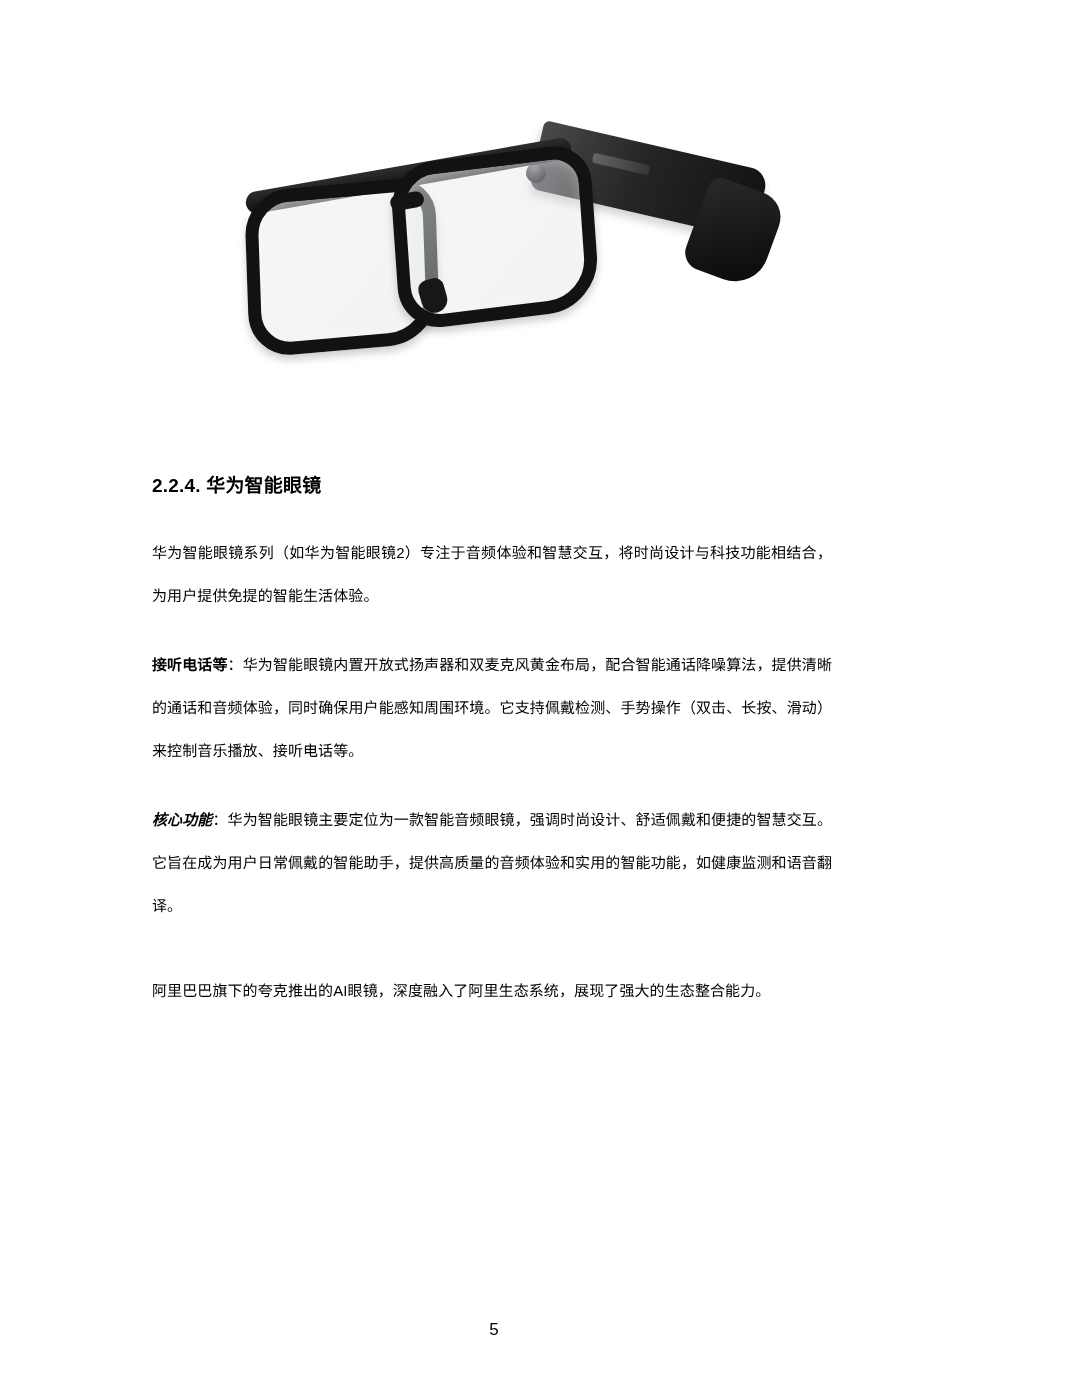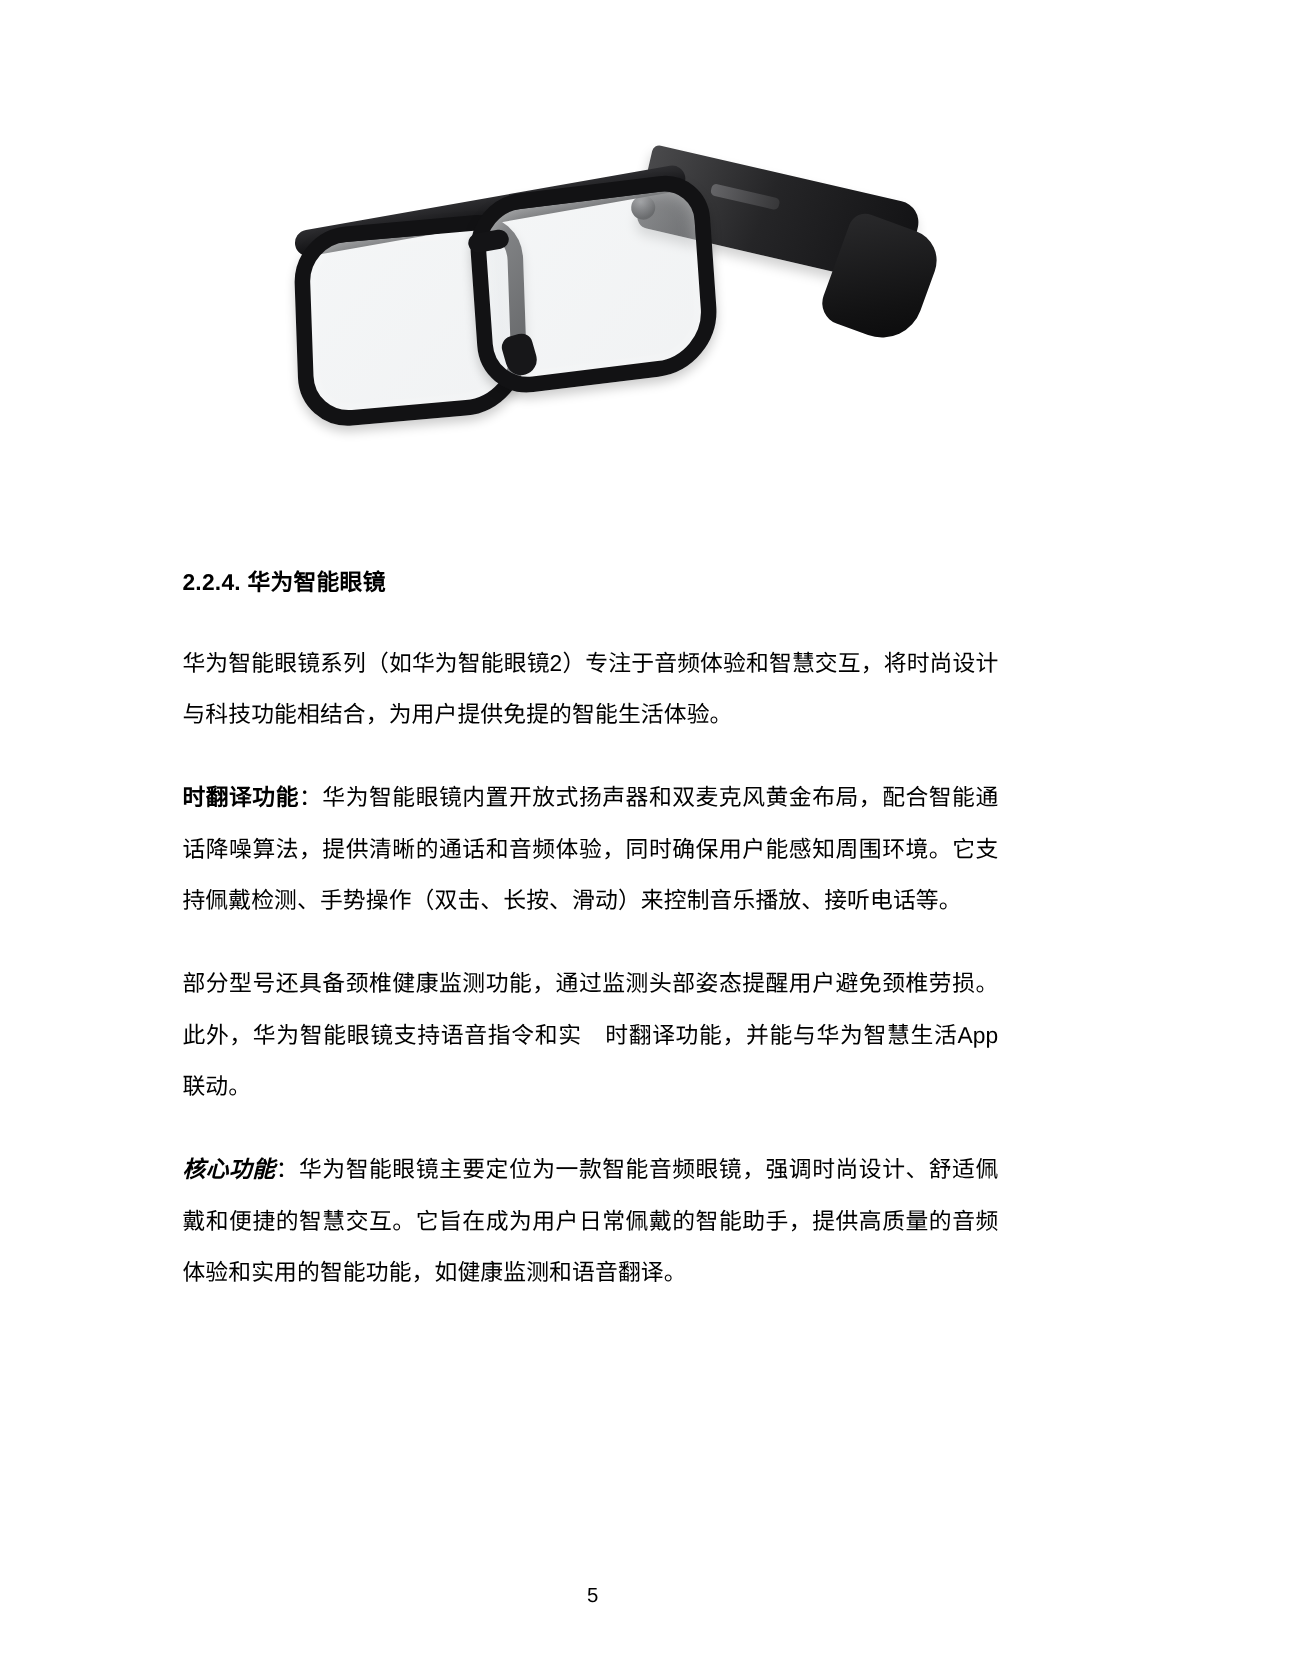--- a/index.html
+++ b/index.html
@@ -132,21 +132,21 @@
   }
 
   
   h3.heading {
     font-size: 19px;
     font-weight: bold;
     margin: 0 0 34px 0;
     letter-spacing: .2px;
   }
   p.para {
-    font-size: 19px;
+    font-size: 15px;
     line-height: 43px;
     margin: 0 4px 26px 0;
     text-align: justify;
     letter-spacing: .1px;
   }
   .lead-bold {
     font-weight: bold;
   }
   .lead-bolditalic {
     font-weight: bold;
@@ -184,27 +184,27 @@
         <div class="nose-pad"></div>
       </div>
     </div>
   </div>
 
   <h3 class="heading">2.2.4.  华为智能眼镜</h3>
 
   <p class="para">华为智能眼镜系列（如华为智能眼镜2）专注于音频体验和智慧交互，将时尚设计与科技功能相结合，为用户提供免提的智能生活体验。</p>
 
   <p class="para">
-    <span class="lead-bold">时翻译功能</span><span>：</span><span>华为智能眼镜内置开放式扬声器和双麦克风黄金布局，配合智能通话降噪算法，提供清晰的通话和音频体验，同时确保用户能感知周围环境。它支持佩戴检测、手势操作（双击、长按、滑动）来控制音乐播放、接听电话等。</span>
+    <span class="lead-bold">接听电话等</span><span>：</span><span>华为智能眼镜内置开放式扬声器和双麦克风黄金布局，配合智能通话降噪算法，提供清晰的通话和音频体验，同时确保用户能感知周围环境。它支持佩戴检测、手势操作（双击、长按、滑动）来控制音乐播放、接听电话等。</span>
   </p>
 
-  <p class="para">部分型号还具备颈椎健康监测功能，通过监测头部姿态提醒用户避免颈椎劳损。此外，华为智能眼镜支持语音指令和实　时翻译功能，并能与华为智慧生活App联动。</p>
 
   <p class="para">
     <span class="lead-bolditalic">核心功能</span><span>：</span><span>华为智能眼镜主要定位为一款智能音频眼镜，强调时尚设计、舒适佩戴和便捷的智慧交互。它旨在成为用户日常佩戴的智能助手，提供高质量的音频体验和实用的智能功能，如健康监测和语音翻译。</span>
   </p>
 
   <div class="sect-gap"></div>
 
 
+  <p class="para">阿里巴巴旗下的夸克推出的AI眼镜，深度融入了阿里生态系统，展现了强大的生态整合能力。</p>
 
   <div class="page-number">5</div>
 </div>
 
 </body></html>

